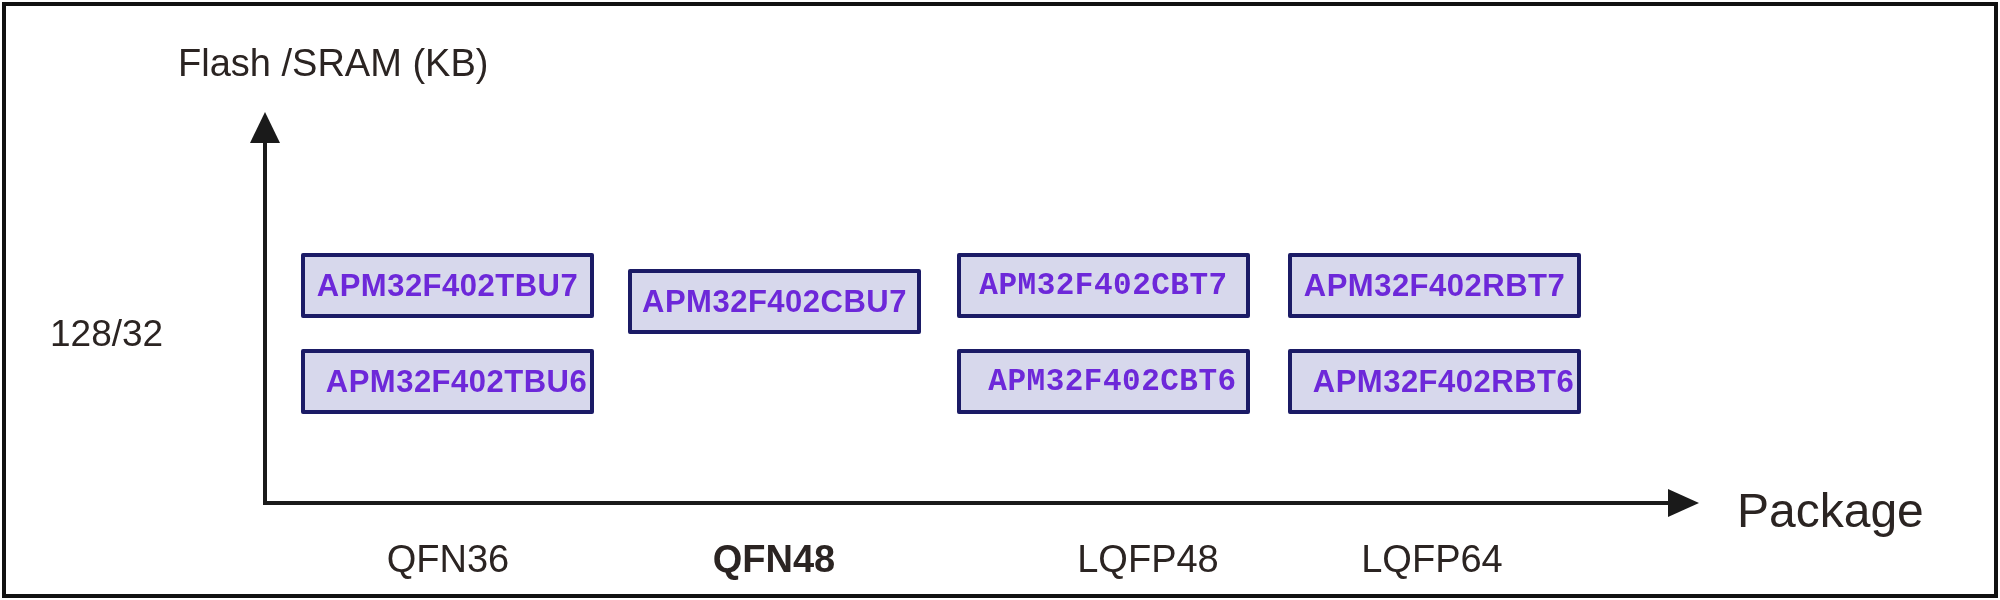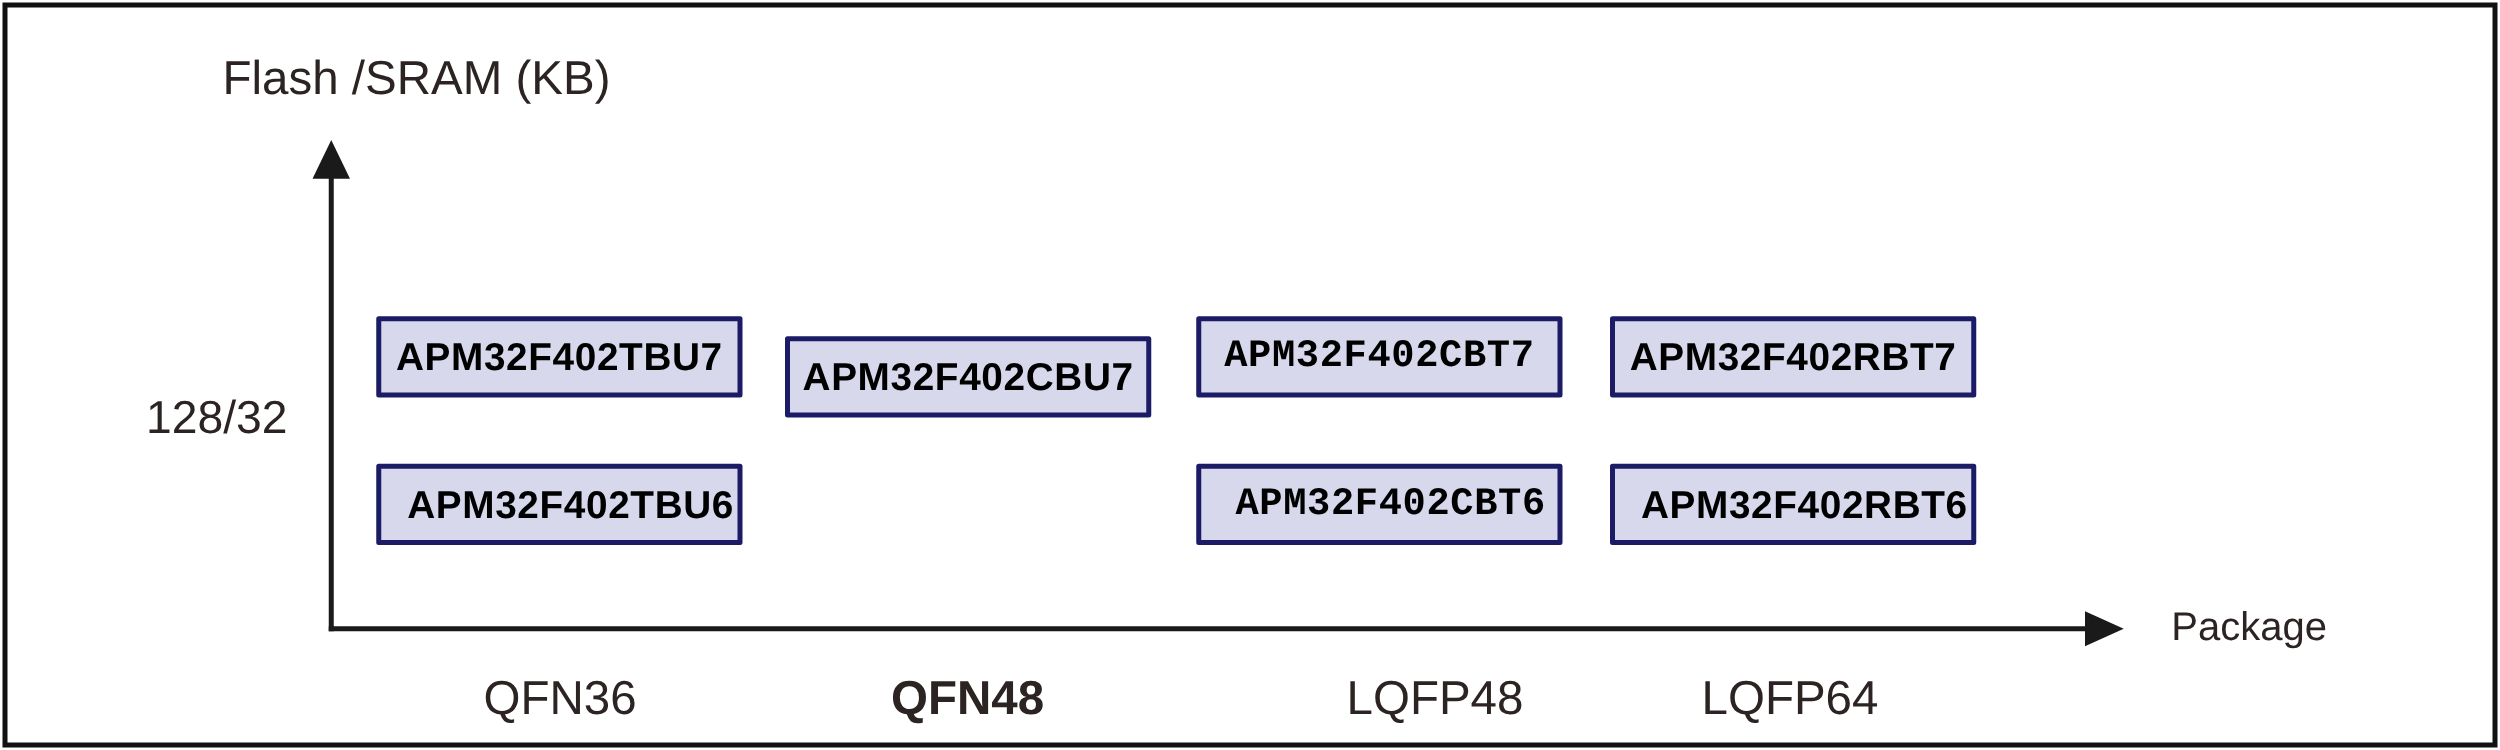--- a/index.html
+++ b/index.html
@@ -26,21 +26,21 @@
     left: 178px;
     top: 42px;
     font-size: 38px;
     color: #2b2422;
     white-space: nowrap;
   }
   .axis-title-x {
     position: absolute;
     left: 1737px;
     top: 483px;
-    font-size: 32px;
+    font-size: 48px;
     color: #2b2422;
     white-space: nowrap;
   }
   .y-line {
     position: absolute;
     left: 263px;
     top: 135px;
     width: 4px;
     height: 370px;
     background: #1a1a1a;
@@ -71,44 +71,44 @@
     height: 0;
     border-top: 14px solid transparent;
     border-bottom: 14px solid transparent;
     border-left: 31px solid #1a1a1a;
   }
   .y-tick {
     position: absolute;
     left: 50px;
     top: 313px;
     width: 180px;
-    text-align: right;
+    text-align: left;
     font-size: 37px;
     color: #2b2422;
     white-space: nowrap;
   }
   .part {
     position: absolute;
     width: 293px;
     height: 65px;
     box-sizing: border-box;
     background: #d7d8ec;
     border: 4px solid #1b1b66;
     border-radius: 2px;
     display: flex;
     align-items: center;
     justify-content: center;
     font-size: 31px;
     font-weight: 600;
-    color: #000000;
+    color: #6d28d9;
     letter-spacing: 0.5px;
     white-space: nowrap;
   }
   .r0 { top: 253px; }
-  .r1 { top: 371px; padding-left: 18px; }
+  .r1 { top: 349px; padding-left: 18px; }
   .c0 { left: 301px; }
   .c1 { left: 628px; margin-top: 16px; }
   .c2 { left: 957px; font-family: Liberation Mono, monospace; }
   .c3 { left: 1288px; }
   .xtick {
     position: absolute;
     top: 538px;
     transform: translateX(-50%);
     font-size: 38px;
     color: #2b2422;

